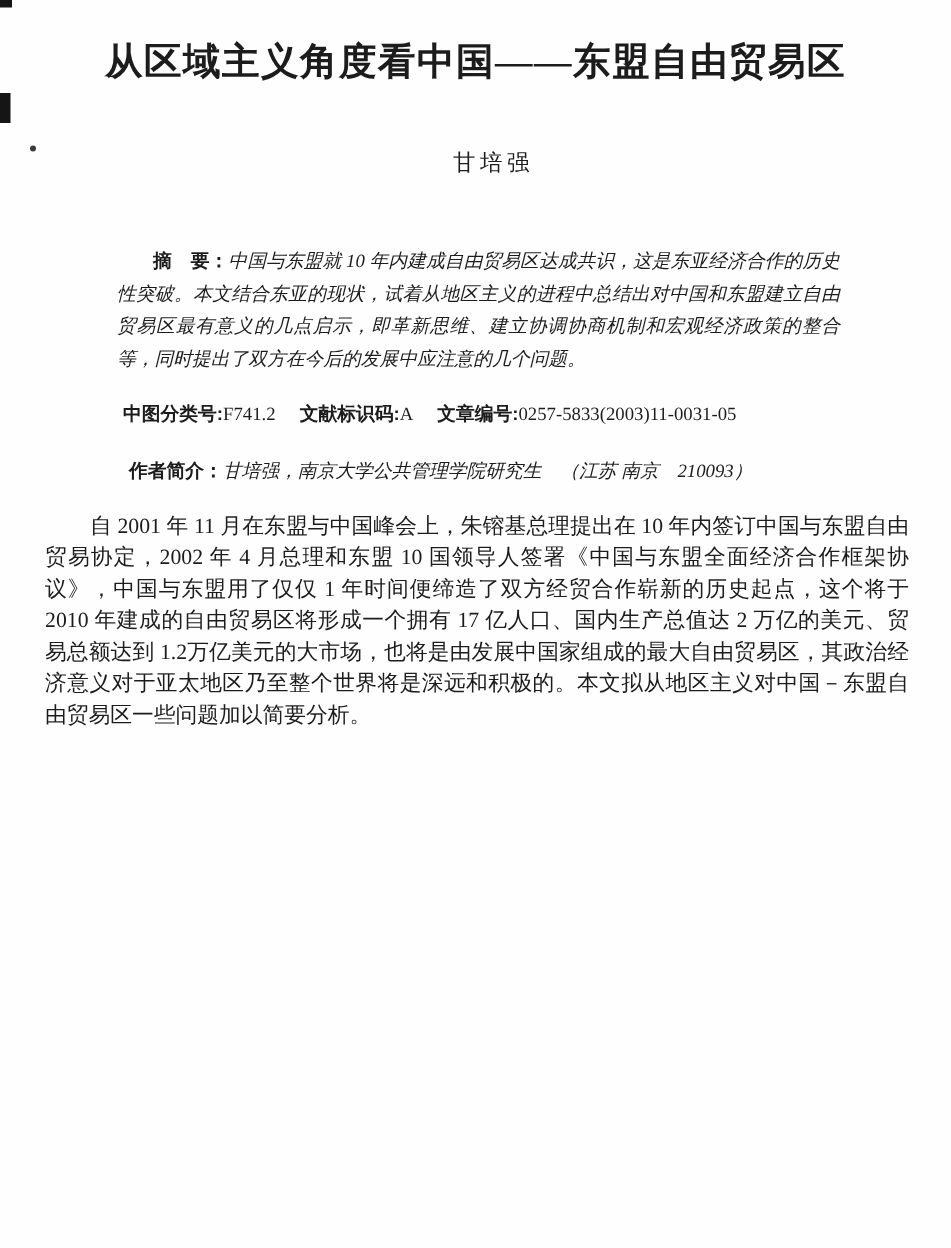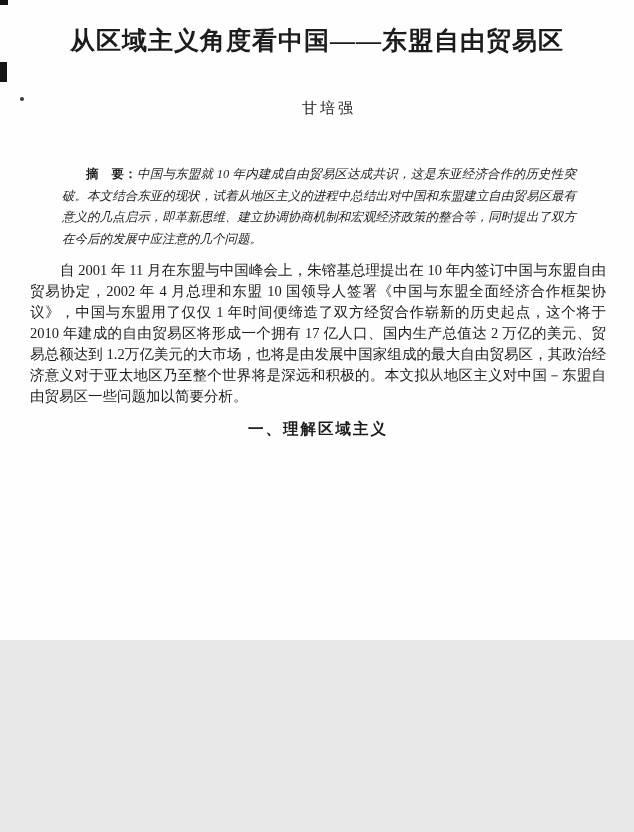--- a/index.html
+++ b/index.html
@@ -1,18 +1,18 @@
 <!DOCTYPE html>
 <html><head>
 <meta charset="utf-8">
 <style>
   html,body { margin:0; padding:0; background:#e8e8e8; }
   .page {
     position:relative;
-    width:634px; height:640px;
+    width:634px; height:832px;
     margin:0 auto;
     background:#fefefe;
     color:#1c1c1c;
     font-family:"Liberation Serif","DejaVu Serif",serif;
     overflow:hidden;
     box-sizing:border-box;
   }
   
   .artifact { position:absolute; background:#151515; }
   .artifact-corner { left:0; top:0; width:8px; height:5px; }
@@ -28,21 +28,21 @@
   .author {
     margin-top:42px;
     text-align:center;
     font-size:15px; letter-spacing:3px;padding-left:24px;
   }
 
   .meta {
     margin:46px 58px 0 62px;
     font-size:12.5px; line-height:21.5px;
   }
-  .meta p { margin:0; text-align:justify; }
+  .meta p { margin:16px; text-align:justify; }
   .kai { font-style:italic; }
   .label {
     font-weight:bold; font-style:normal;
     font-family:"Liberation Sans","DejaVu Sans",sans-serif;
   }
   .abstract { text-indent:24px; }
   .keywords { text-indent:8px; }
   .clc { text-indent:4px; margin-top:1px; }
   .clc .gap { display:inline-block; width:16px; }
   .bio { text-indent:8px; margin-top:17px; }
@@ -80,21 +80,22 @@
   <div class="artifact artifact-corner"></div>
   <div class="artifact artifact-edge"></div>
   <div class="artifact-dot artifact"></div>
 
   <h1 class="title">从区域主义角度看中国——东盟自由贸易区</h1>
 
   <div class="author">甘培强</div>
 
   <div class="meta">
     <p class="abstract kai"><span class="label">摘　要：</span><span>中国与东盟就 10 年内建成自由贸易区达成共识，这是东亚经济合作的历史性突破。本文结合东亚的现状，试着从地区主义的进程中总结出对中国和东盟建立自由贸易区最有意义的几点启示，即革新思维、建立协调协商机制和宏观经济政策的整合等，同时提出了双方在今后的发展中应注意的几个问题。</span></p>
+    <p class="clc"><span class="label">中图分类号:</span><span>F741.2</span><span class="gap"></span><span class="label">文献标识码:</span><span>A</span><span class="gap"></span><span class="label">文章编号:</span><span>0257-5833(2003)11-0031-05</span></p>
+    <p class="bio kai"><span class="label">作者简介：</span><span>甘培强，南京大学公共管理学院研究生　（江苏 南京　210093）</span></p>
   </div>
 
   <div class="body">
     <p>自 2001 年 11 月在东盟与中国峰会上，朱镕基总理提出在 10 年内签订中国与东盟自由贸易协定，2002 年 4 月总理和东盟 10 国领导人签署《中国与东盟全面经济合作框架协议》，中国与东盟用了仅仅 1 年时间便缔造了双方经贸合作崭新的历史起点，这个将于 2010 年建成的自由贸易区将形成一个拥有 17 亿人口、国内生产总值达 2 万亿的美元、贸易总额达到 1.2万亿美元的大市场，也将是由发展中国家组成的最大自由贸易区，其政治经济意义对于亚太地区乃至整个世界将是深远和积极的。本文拟从地区主义对中国－东盟自由贸易区一些问题加以简要分析。</p>
-    <h2 class="section-heading">一、理解区域主义</h2>
   </div>
 
 
 </div>
 
 </body></html>

